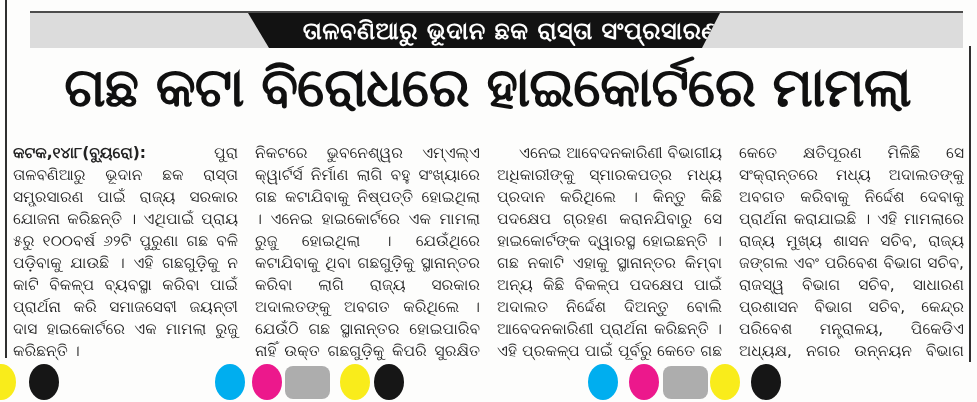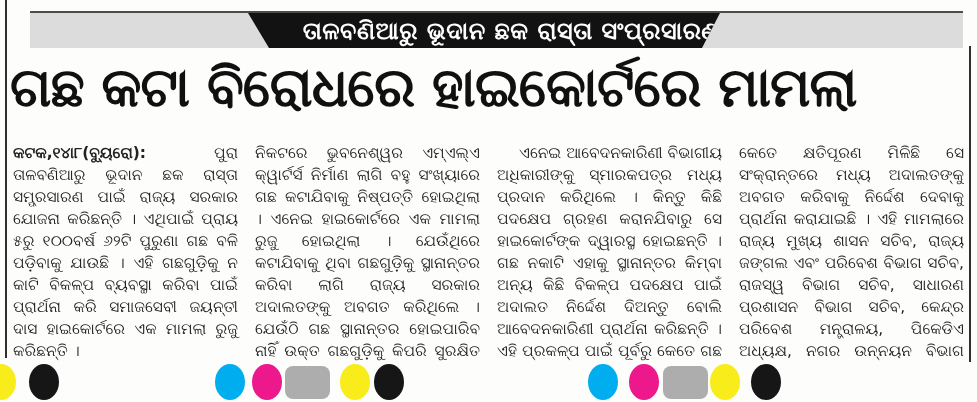--- a/index.html
+++ b/index.html
@@ -19,21 +19,21 @@
     position:absolute;left:218px;top:0;width:472px;height:35px;
     background:#121212;color:#ffffff;
     clip-path:polygon(0 0,100% 0,calc(100% - 18px) 100%,21px 100%);
     display:flex;align-items:center;justify-content:flex-end;
   }
   .kicker-text{
     font-size:24px;font-weight:bold;letter-spacing:.5px;white-space:nowrap;
   }
   .headline{
     position:absolute;left:10px;right:12px;top:54px;margin:0;
-    font-size:54px;font-weight:bold;line-height:1.25;
+    text-align:center;font-size:54px;font-weight:bold;line-height:1.25;
     letter-spacing:-1px;color:#101010;white-space:nowrap;
   }
   .article-body{
     position:absolute;left:13px;top:142px;width:951px;height:222px;
     display:flex;gap:17px;overflow:hidden;
   }
   .article-column{
     flex:1 1 0;min-width:0;font-size:15.5px;line-height:22px;
     text-align:justify;color:#222;
   }

